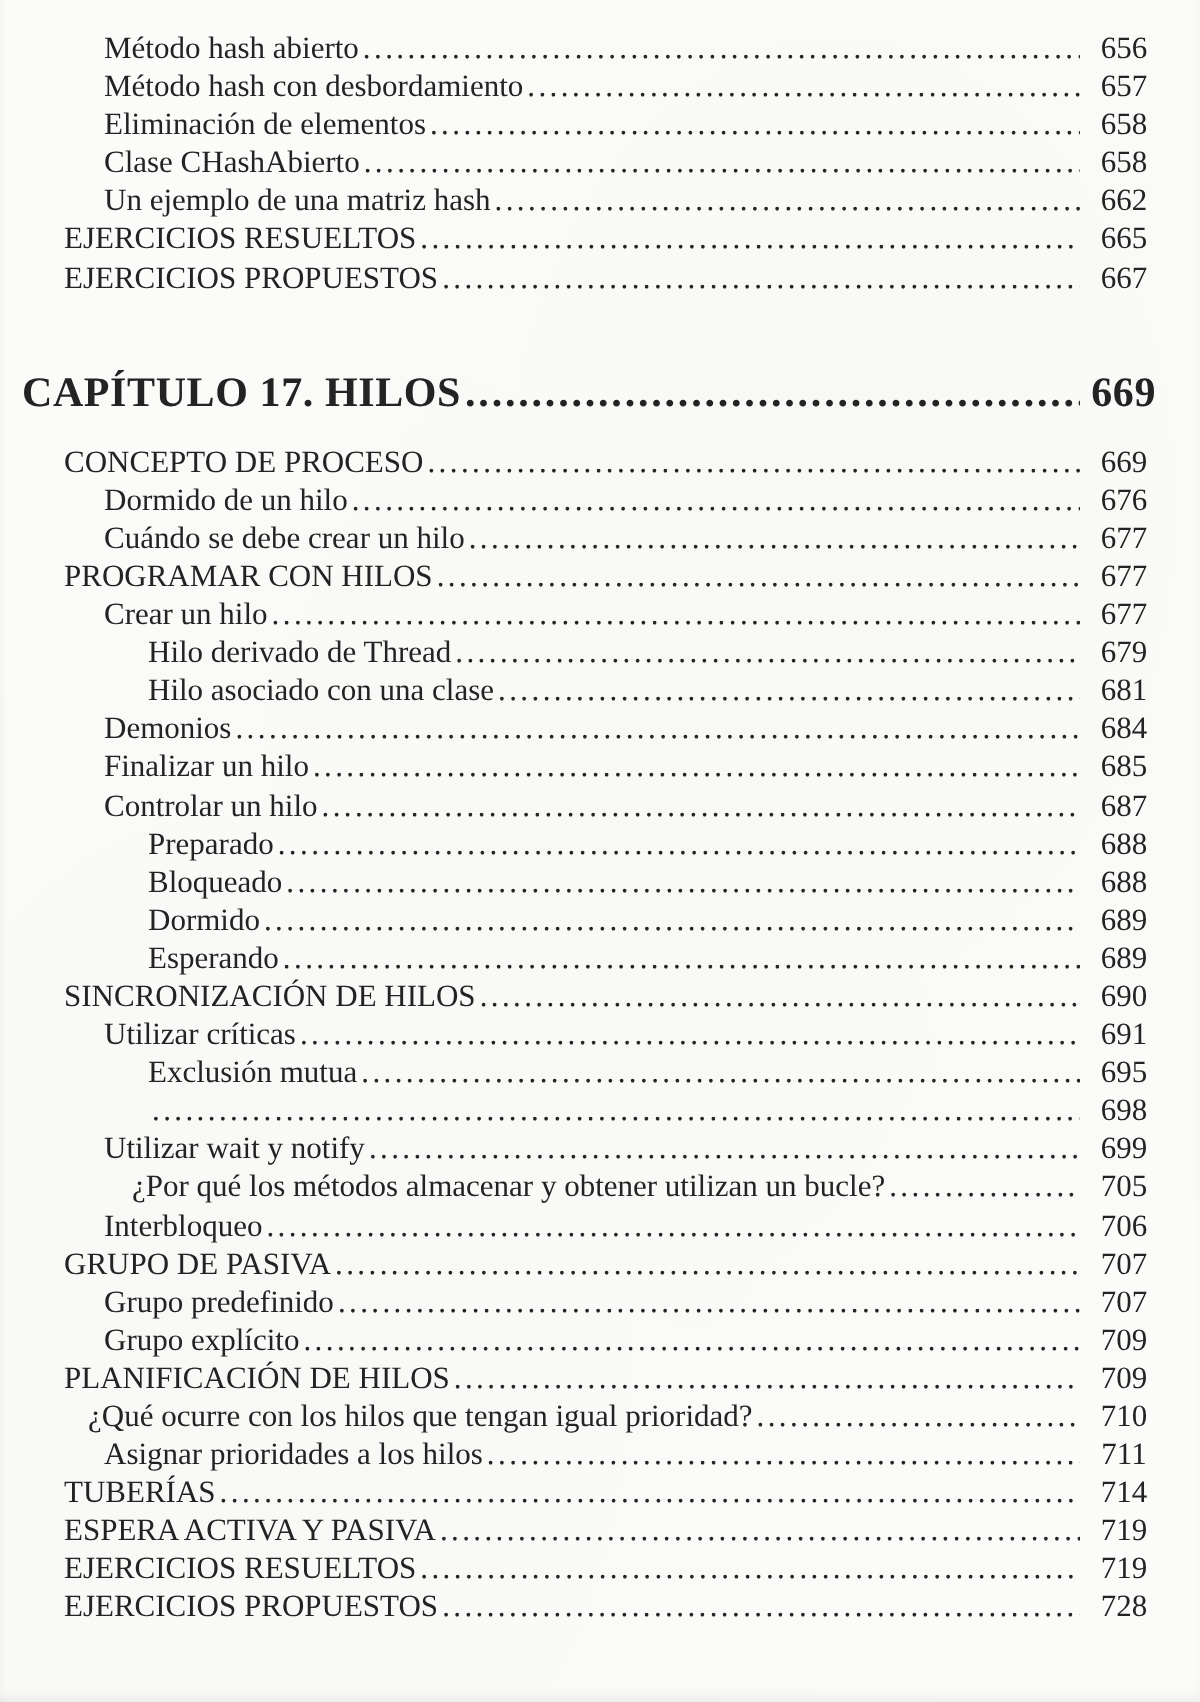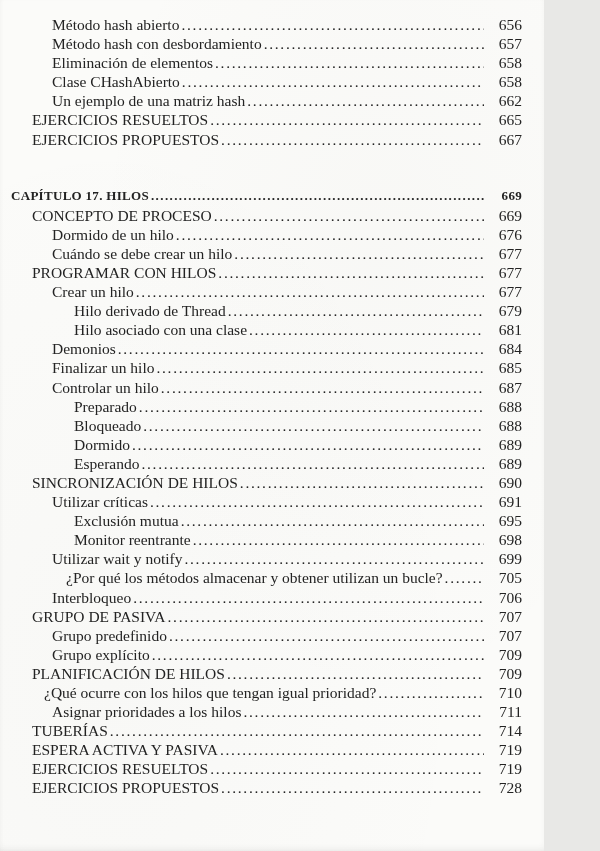--- a/index.html
+++ b/index.html
@@ -1,18 +1,18 @@
 <!DOCTYPE html>
 <html><head>
 <meta charset="utf-8">
 <style>
   html,body { margin:0; padding:0; background:#e8e8e6; }
   .page {
     position:relative;
-    width:544px; height:851px;
+    width:600px; height:851px;
     box-sizing:border-box;
     margin:0;
     background:#fbfbf9;
     background-image:
       radial-gradient(ellipse at 70% 30%, rgba(120,115,100,0.025), transparent 55%),
       radial-gradient(ellipse at 20% 80%, rgba(100,100,95,0.02), transparent 60%);
     padding:15px 22px 0 11px;
     font-family:"Liberation Serif","DejaVu Serif",serif;
     font-size:15.5px;
     color:#232323;
@@ -35,31 +35,32 @@
     flex:1 1 auto;
     overflow:hidden;
     margin-left:2px;
     margin-right:6px;
     height:19.1px;
   }
   .leader::after{
     content:"..........................................................................................................................................................................";
     letter-spacing:1.7px;
   }
-  .pg{ flex:0 0 auto; min-width:32px; text-align:right; }
+  .pg{ flex:0 0 auto; min-width:32px; text-align:center; }
   .lvl0{ padding-left:21px; }
   .lvl1{ padding-left:41px; }
   .lvl2{ padding-left:63px; }
   .hang .t{ text-indent:-8px;text-align:center; }
   .chapter-heading{
     font-weight:bold;
-    font-size:13px;
+    font-size:21px;
     line-height:20px;
     letter-spacing:0.3px;
     margin-top:37px;
+    margin-bottom:16px;
   }
   .chapter-heading .leader::after{ letter-spacing:1.4px; }
 </style>
 </head>
 <body>
 
 <div class="page">
 
   <div id="section-before">
       <div class="toc-entry lvl1">
@@ -185,21 +186,20 @@
         <span class="t">Utilizar críticas</span>
         <span class="leader"></span>
         <span class="pg">691</span>
       </div>
       <div class="toc-entry lvl2">
         <span class="t">Exclusión mutua</span>
         <span class="leader"></span>
         <span class="pg">695</span>
       </div>
       <div class="toc-entry lvl2">
-        <span class="t">Monitor reentrante</span>
         <span class="leader"></span>
         <span class="pg">698</span>
       </div>
       <div class="toc-entry lvl1">
         <span class="t">Utilizar wait y notify</span>
         <span class="leader"></span>
         <span class="pg">699</span>
       </div>
       <div class="toc-entry lvl2 hang">
         <span class="t">¿Por qué los métodos almacenar y obtener utilizan un bucle?</span>

